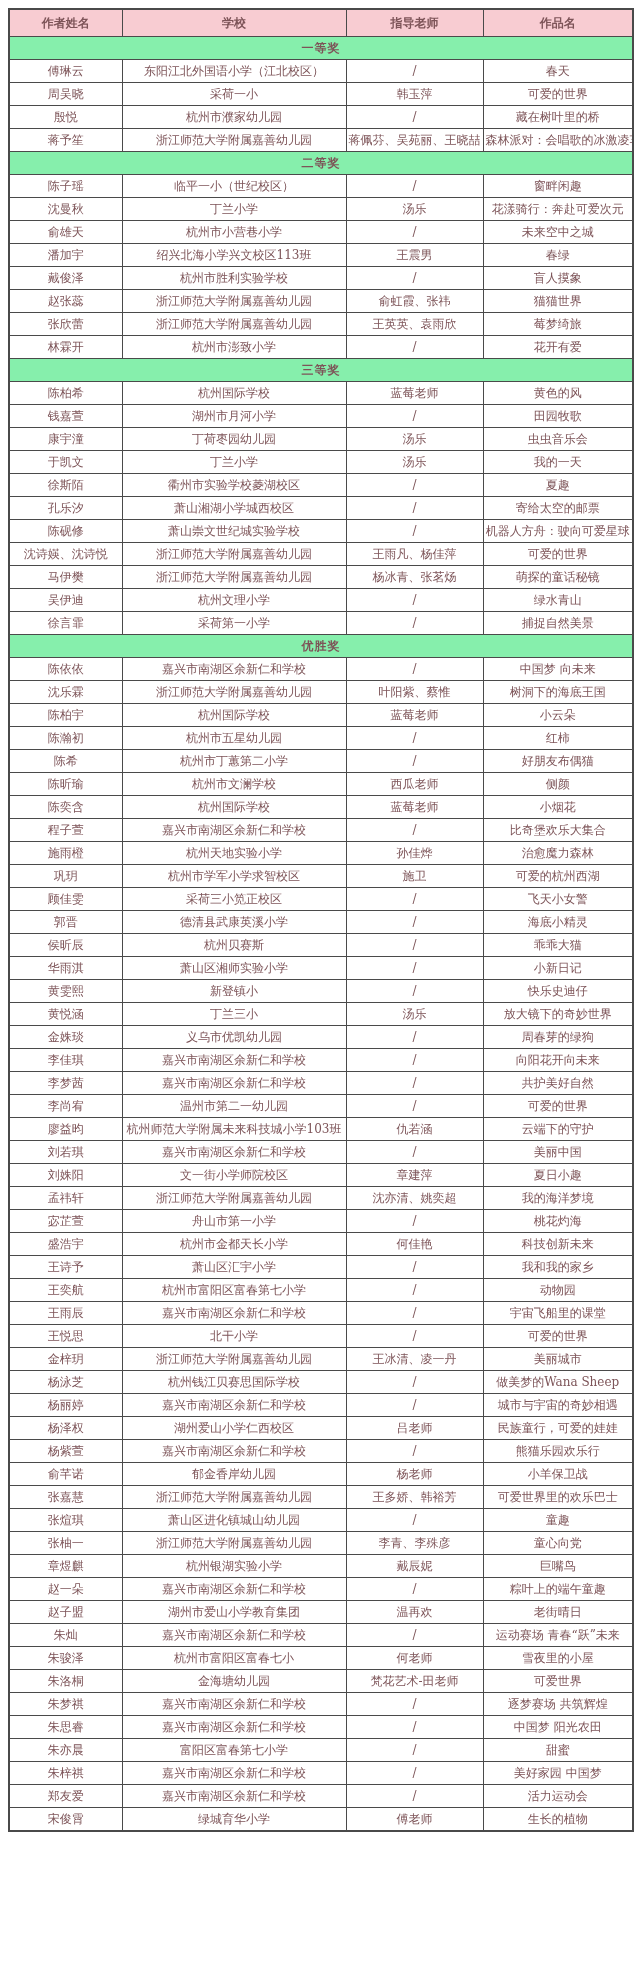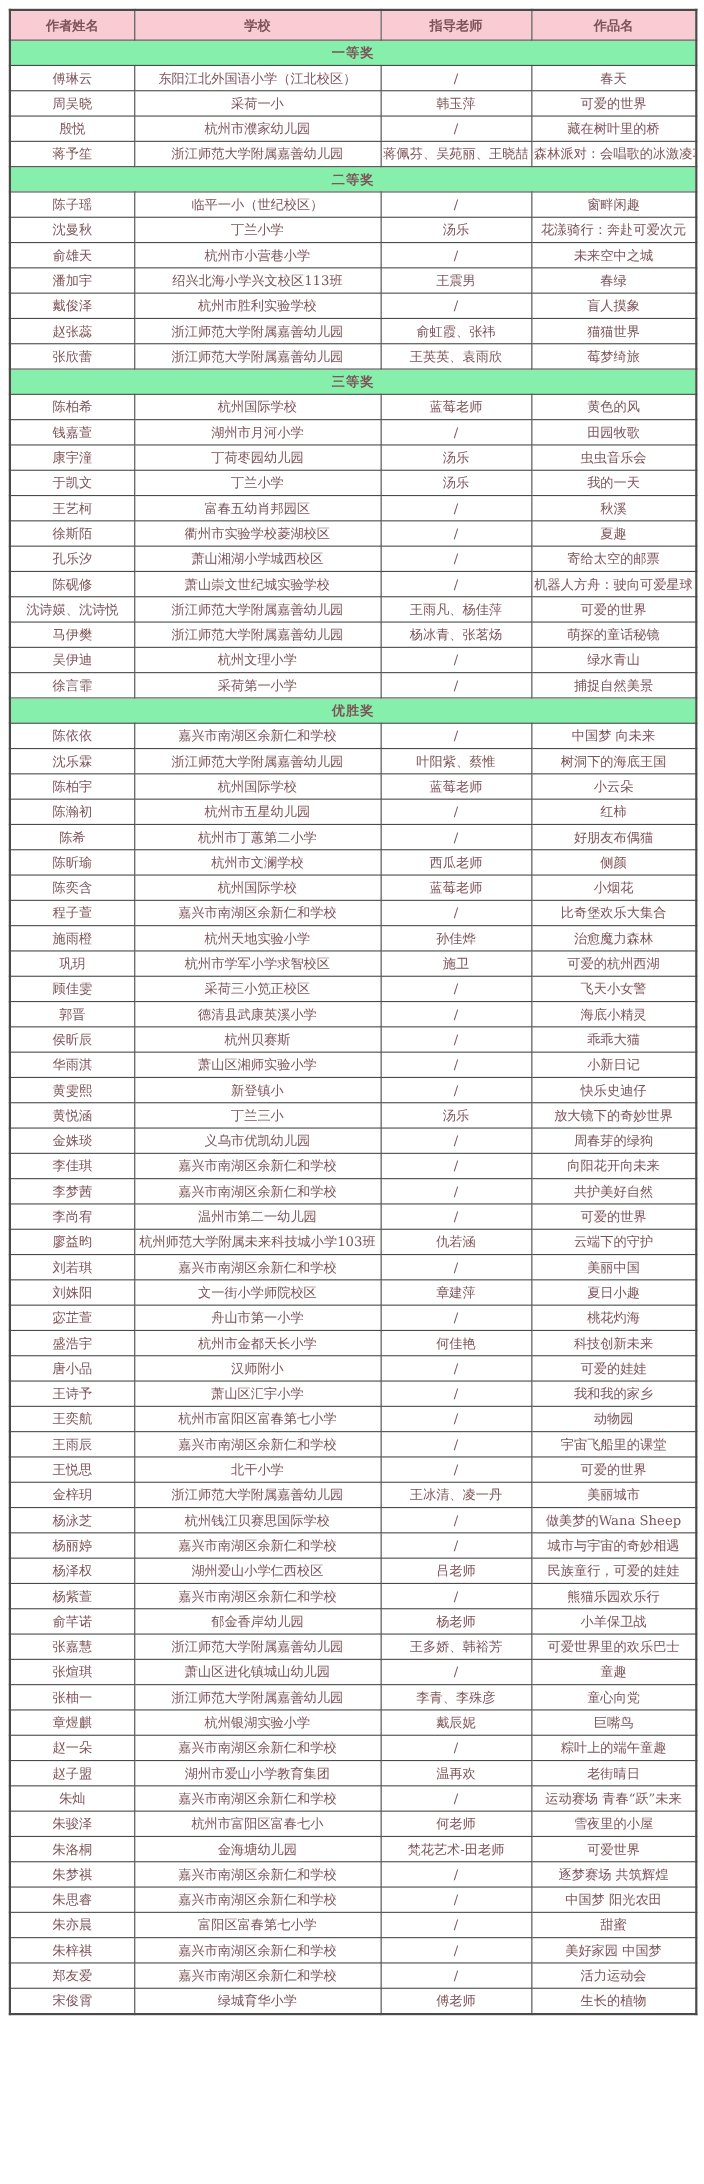--- a/index.html
+++ b/index.html
@@ -130,20 +130,26 @@
           <td>俞虹霞、张祎</td>
           <td>猫猫世界</td>
         </tr>
         <tr>
           <td>张欣蕾</td>
           <td>浙江师范大学附属嘉善幼儿园</td>
           <td>王英英、袁雨欣</td>
           <td>莓梦绮旅</td>
         </tr>
         <tr>
+          <td>林霖开</td>
+          <td>杭州市澎致小学</td>
+          <td>/</td>
+          <td>花开有爱</td>
+        </tr>
+        <tr>
           <td colspan="4" class="band">三等奖</td>
         </tr>
         <tr>
           <td>陈柏希</td>
           <td>杭州国际学校</td>
           <td>蓝莓老师</td>
           <td>黄色的风</td>
         </tr>
         <tr>
           <td>钱嘉萱</td>
@@ -157,26 +163,20 @@
           <td>汤乐</td>
           <td>虫虫音乐会</td>
         </tr>
         <tr>
           <td>于凯文</td>
           <td>丁兰小学</td>
           <td>汤乐</td>
           <td>我的一天</td>
         </tr>
         <tr>
-          <td>王艺柯</td>
-          <td>富春五幼肖邦园区</td>
-          <td>/</td>
-          <td>秋溪</td>
-        </tr>
-        <tr>
           <td>徐斯陌</td>
           <td>衢州市实验学校菱湖校区</td>
           <td>/</td>
           <td>夏趣</td>
         </tr>
         <tr>
           <td>孔乐汐</td>
           <td>萧山湘湖小学城西校区</td>
           <td>/</td>
           <td>寄给太空的邮票</td>
@@ -346,36 +346,36 @@
           <td>/</td>
           <td>美丽中国</td>
         </tr>
         <tr>
           <td>刘姝阳</td>
           <td>文一街小学师院校区</td>
           <td>章建萍</td>
           <td>夏日小趣</td>
         </tr>
         <tr>
+          <td>孟祎轩</td>
+          <td>浙江师范大学附属嘉善幼儿园</td>
+          <td>沈亦清、姚奕超</td>
+          <td>我的海洋梦境</td>
+        </tr>
+        <tr>
           <td>宓芷萱</td>
           <td>舟山市第一小学</td>
           <td>/</td>
           <td>桃花灼海</td>
         </tr>
         <tr>
           <td>盛浩宇</td>
           <td>杭州市金都天长小学</td>
           <td>何佳艳</td>
           <td>科技创新未来</td>
-        </tr>
-        <tr>
-          <td>唐小品</td>
-          <td>汉师附小</td>
-          <td>/</td>
-          <td>可爱的娃娃</td>
         </tr>
         <tr>
           <td>王诗予</td>
           <td>萧山区汇宇小学</td>
           <td>/</td>
           <td>我和我的家乡</td>
         </tr>
         <tr>
           <td>王奕航</td>
           <td>杭州市富阳区富春第七小学</td>

